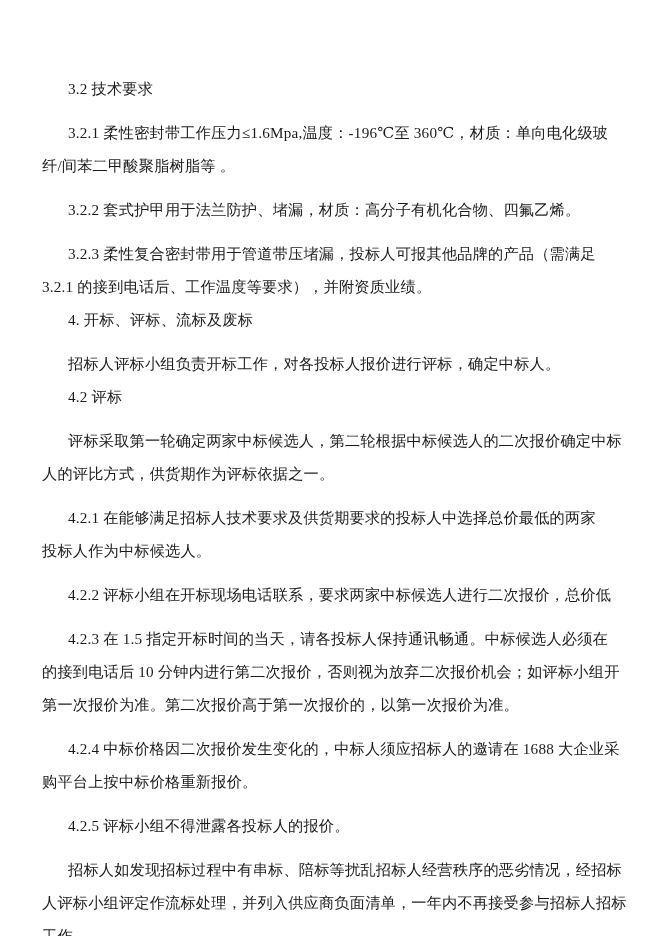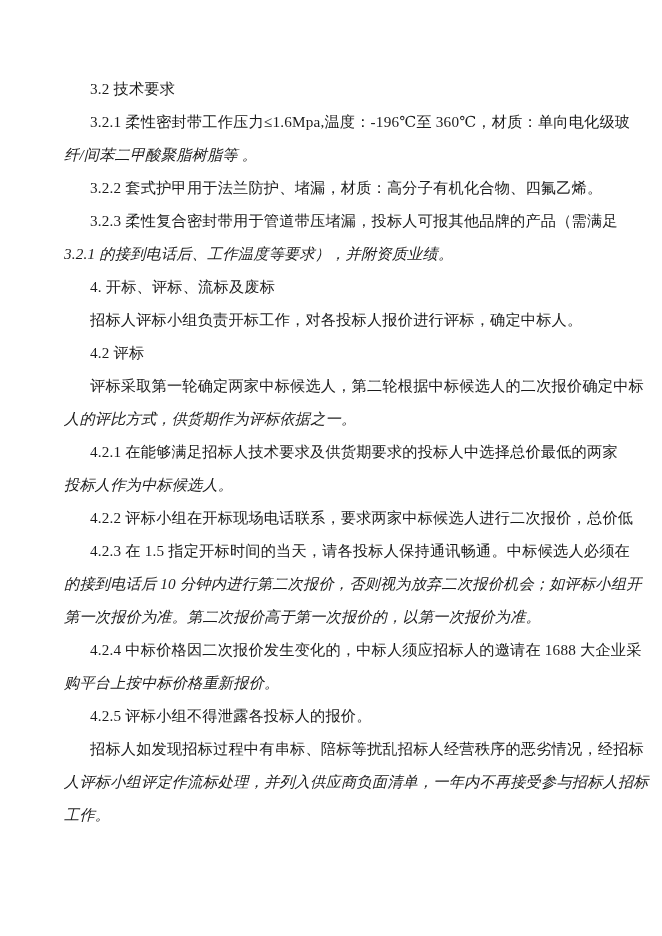--- a/index.html
+++ b/index.html
@@ -14,39 +14,39 @@
     overflow: hidden;
     font-family: "Liberation Serif", "DejaVu Serif", serif;
     color: #1c1c1c;
   }
   #page {
     position: relative;
     width: 662px;
     height: 936px;
     background: #ffffff;
     box-sizing: border-box;
-    padding: 72px 80px 0 64px;
+    padding: 72px 80px 0 42px;
   }
   .doc-body {
     width: 504px;
   }
   
   .line {
     display: block;
     height: 33px;
     line-height: 33px;
     font-size: 15.2px;
     letter-spacing: 0.2px;
     white-space: pre;
     color: #1b1b1b;
     text-rendering: optimizeLegibility;
   }
   
-  .line.indent1 { padding-left: 26px; }
-  .line.flush   { padding-left: 0; font-style: italic; }
+  .line.indent1 { padding-left: 26px; margin-top: 11px; }
+  .line.flush   { padding-left: 0; }
   .line.heading { padding-left: 26px; }
 </style>
 </head>
 <body>
 
 <div id="page">
   <div class="doc-body">
       <div class="line heading">3.2 技术要求</div>
       <div class="line indent1">3.2.1 柔性密封带工作压力≤1.6Mpa,温度：-196℃至 360℃，材质：单向电化级玻</div>
       <div class="line flush">纤/间苯二甲酸聚脂树脂等 。</div>

